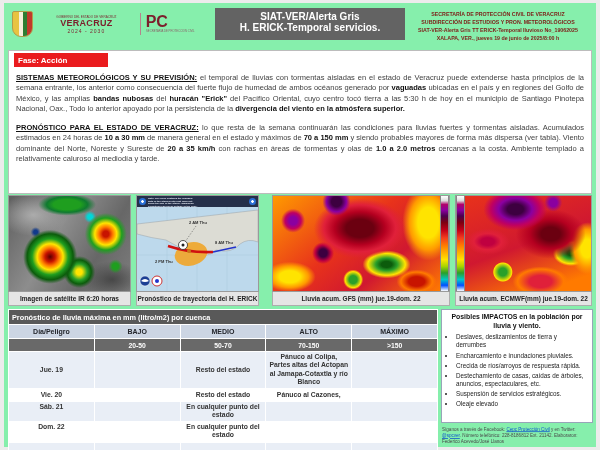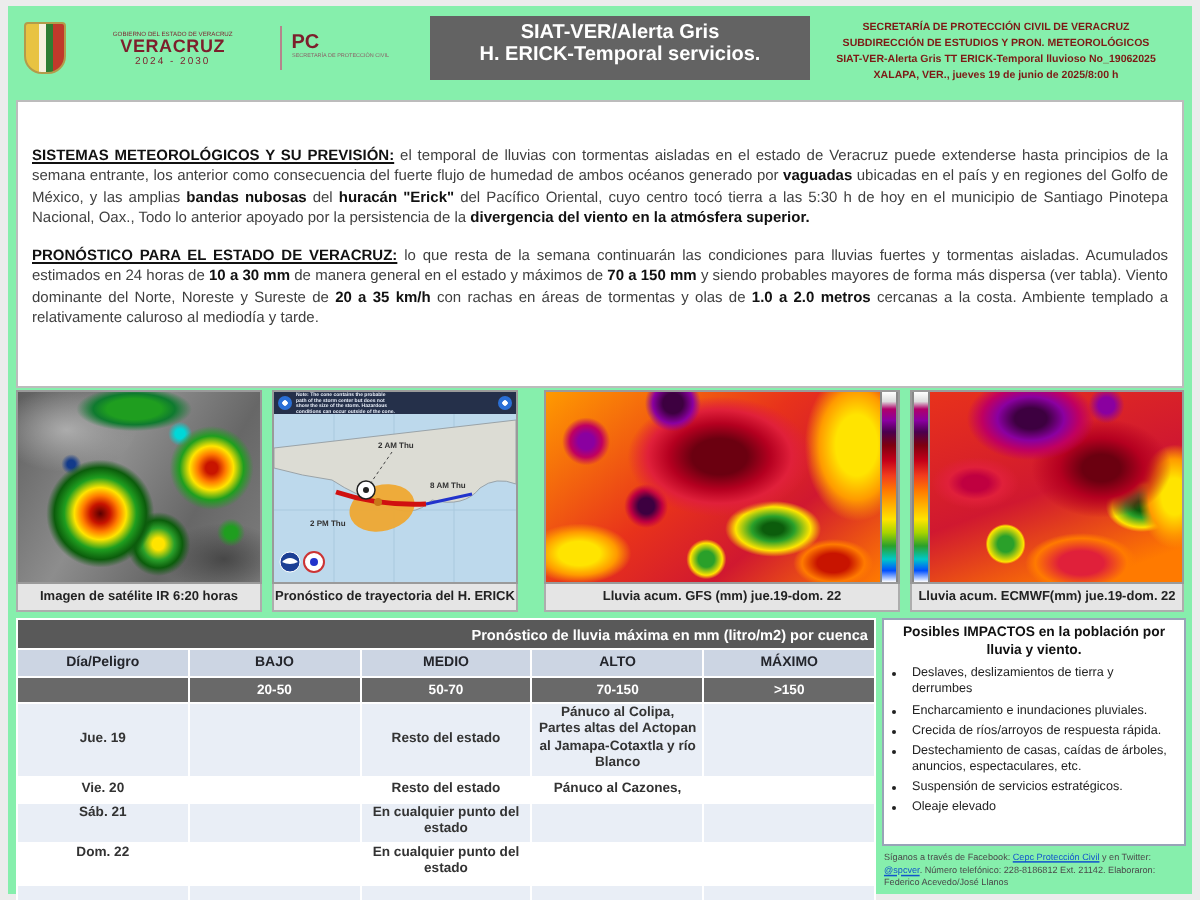--- a/index.html
+++ b/index.html
@@ -14,21 +14,21 @@
   .header{position:absolute;left:2px;top:2px;right:2px;height:42px;}
   .logos{position:absolute;left:6px;top:6px;display:flex;align-items:center;gap:5px;}
   .shield{width:19px;height:24px;border:1px solid #b39b4a;border-radius:2px 2px 9px 9px;
     background:linear-gradient(90deg,#e8c341 0 34%,#f6f0dc 34% 52%,#2e7d32 52% 72%,#c0392b 72% 100%);}
   .govtxt{color:#7c1f2c;text-align:center;line-height:1;}
   .govtxt .t1{font-size:5px;transform:scale(.62);transform-origin:center bottom;white-space:nowrap;}
   .govtxt .t2{font-size:9px;font-weight:bold;letter-spacing:.3px;}
   .govtxt .t3{font-size:5px;letter-spacing:1px;margin-top:1px;}
   .vdiv{width:1px;height:22px;background:#b5848c;}
   .pcblk{color:#7c1f2c;line-height:1;}
-  .pcblk .p1{font-size:10px;font-weight:bold;}
+  .pcblk .p1{font-size:16px;font-weight:bold;}
   .pcblk .p2{font-size:5px;transform:scale(.55);transform-origin:left top;white-space:nowrap;color:#8a5f66;}
   .seal{width:16px;height:16px;border-radius:50%;background:radial-gradient(circle at 50% 45%,#f3e6d2 0 28%,#7c1f2c 30% 100%);border:1px solid #5d151f;}
   .sealtxt{color:#7c1f2c;line-height:1;}
   .sealtxt .s1{font-size:5px;transform:scale(.55);transform-origin:left bottom;white-space:nowrap;}
   .sealtxt .s2{font-size:5.5px;font-weight:bold;letter-spacing:.4px;}
   .titlebox{position:absolute;left:209px;top:3px;width:190px;height:32px;background:#636363;
     color:#fff;text-align:center;font-weight:bold;}
   .titlebox .l1{font-size:10px;padding-top:3px;}
   .titlebox .l2{font-size:10px;}
   .address{position:absolute;right:-22px;top:5px;width:236px;color:#7d1a15;font-weight:bold;
@@ -105,21 +105,21 @@
       radial-gradient(ellipse 18px 13px at 84% 60%, #0c5c0c 0 20%, #2aa02a 45%, #ffe400 82%, rgba(0,0,0,0) 100%),
       radial-gradient(ellipse 22px 13px at 18% 48%, #c00040 0 30%, #e0203a 62%, rgba(0,0,0,0) 100%),
       radial-gradient(circle 9px at 30% 80%, #2aa02a 0 4px, #ffe400 9px, rgba(0,0,0,0) 10px),
       radial-gradient(ellipse 28px 15px at 60% 90%, #e0203a 0 40%, #ff7a00 82%, rgba(0,0,0,0) 100%),
       linear-gradient(160deg,#e8321b,#d01830 50%,#ff7a00 88%);}
 
   
   .tablewrap{position:absolute;left:4px;top:306px;width:430px;}
   table{width:100%;border-collapse:collapse;table-layout:fixed;}
   td{border:1.5px solid #fff;padding:1px 3px;vertical-align:middle;}
-  .t-title td{background:#595959;color:#fff;font-weight:bold;font-size:7.3px;text-align:right;height:12px;}
+  .t-title td{background:#595959;color:#fff;font-weight:bold;font-size:7.3px;text-align:left;height:12px;}
   .t-head td{background:#ccd5e3;color:#23252b;font-weight:bold;font-size:7px;text-align:center;height:11px;}
   .t-range td{background:#696969;color:#fff;font-weight:bold;font-size:6.8px;text-align:center;height:10px;}
   .t-data td{font-size:6.8px;font-weight:bold;color:#333;text-align:center;line-height:1.25;}
   .rowa td{background:#e9eef6;}
   .rowb td{background:#ffffff;}
   .c0{width:14%;} .c1{width:10%;} .c2{width:28%;} .c3{width:32%;} .c4{width:16%;}
 
   
   .impacts{position:absolute;left:437px;top:306px;width:152px;height:114px;border:1px solid #98a4b8;
     background:#fff;box-sizing:border-box;padding:3px 4px;}
@@ -162,20 +162,21 @@
     </div>
     <div class="address">
       <div>SECRETARÍA DE PROTECCIÓN CIVIL DE VERACRUZ</div>
       <div>SUBDIRECCIÓN DE ESTUDIOS Y PRON. METEOROLÓGICOS</div>
       <div>SIAT-VER-Alerta Gris TT ERICK-Temporal lluvioso No_19062025</div>
       <div>XALAPA, VER., jueves 19 de junio de 2025/8:00 h</div>
     </div>
   </div>
 
   <div class="textbox">
+    <div class="phase">Fase: Acción</div>
     <div class="para para1"><b class="u">SISTEMAS METEOROLÓGICOS Y SU PREVISIÓN:</b> el temporal de lluvias con tormentas aisladas en el estado de Veracruz puede extenderse hasta principios de la semana entrante, los anterior como consecuencia del fuerte flujo de humedad de ambos océanos generado por <b>vaguadas</b> ubicadas en el país y en regiones del Golfo de México, y las amplias <b>bandas nubosas</b> del <b>huracán "Erick"</b> del Pacífico Oriental, cuyo centro tocó tierra a las 5:30 h de hoy en el municipio de Santiago Pinotepa Nacional, Oax., Todo lo anterior apoyado por la persistencia de la <b>divergencia del viento en la atmósfera superior.</b></div>
     <div class="para para2"><b class="u">PRONÓSTICO PARA EL ESTADO DE VERACRUZ:</b> lo que resta de la semana continuarán las condiciones para lluvias fuertes y tormentas aisladas. Acumulados estimados en 24 horas de <b>10 a 30 mm</b> de manera general en el estado y máximos de <b>70 a 150 mm</b> y siendo probables mayores de forma más dispersa (ver tabla). Viento dominante del Norte, Noreste y Sureste de <b>20 a 35 km/h</b> con rachas en áreas de tormentas y olas de <b>1.0 a 2.0 metros</b> cercanas a la costa. Ambiente templado a relativamente caluroso al mediodía y tarde.</div>
   </div>
 
   <div class="figpanel fp1">
     <div class="figimg">
         <div class="sat"></div>
       </div>
     <div class="figcap">Imagen de satélite IR 6:20 horas</div>
   </div>

